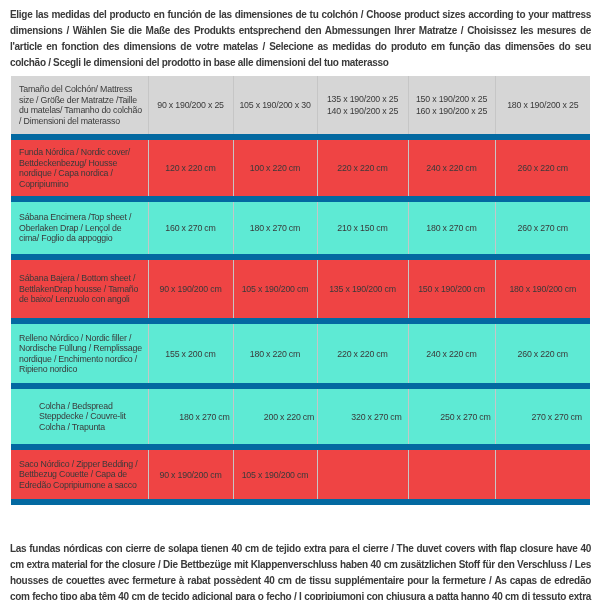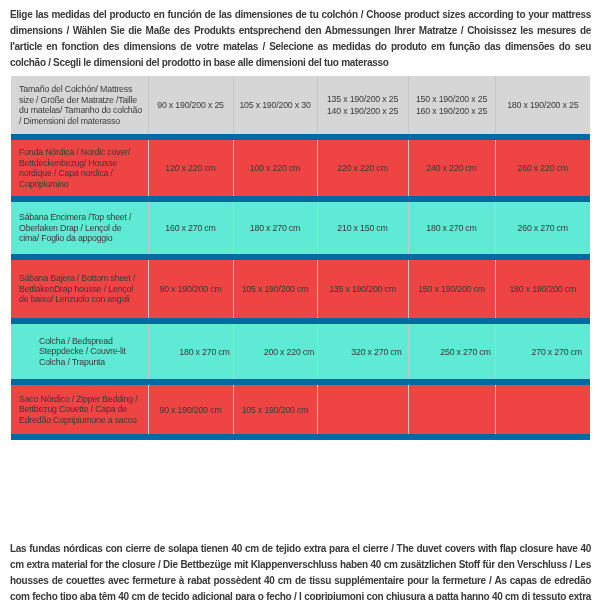--- a/index.html
+++ b/index.html
@@ -102,26 +102,34 @@
     </tr>
     <tr class="row-gray h55">
       <td class="lbl">Sábana Encimera /Top sheet / Oberlaken Drap / Lençol de cima/ Foglio da appoggio</td>
       <td class="val">160 x 270 cm</td>
       <td class="val">180 x 270 cm</td>
       <td class="val">210 x 150 cm</td>
       <td class="val">180 x 270 cm</td>
       <td class="val">260 x 270 cm</td>
     </tr>
     <tr class="row-light h61b">
-      <td class="lbl">Sábana Bajera / Bottom sheet / BettlakenDrap housse / Lençol de baixo/ Lenzuolo con angoli</td>
+      <td class="lbl">Sábana Bajera / Bottom sheet / BettlakenDrap housse / Tamaño de baixo/ Lenzuolo con angoli</td>
       <td class="val">90 x 190/200 cm</td>
       <td class="val">105 x 190/200 cm</td>
       <td class="val">135 x 190/200 cm</td>
       <td class="val">150 x 190/200 cm</td>
       <td class="val">180 x 190/200 cm</td>
+    </tr>
+    <tr class="row-gray h62">
+      <td class="lbl">Relleno Nórdico / Nordic filler / Nordische Füllung / Remplissage nordique / Enchimento nordico / Ripieno nordico</td>
+      <td class="val">155 x 200 cm</td>
+      <td class="val">180 x 220 cm</td>
+      <td class="val">220 x 220 cm</td>
+      <td class="val">240 x 220 cm</td>
+      <td class="val">260 x 220 cm</td>
     </tr>
     <tr class="row-gray h58">
       <td class="lbl">Colcha / Bedspread Steppdecke / Couvre-lit Colcha / Trapunta</td>
       <td class="val">180 x 270 cm</td>
       <td class="val">200 x 220 cm</td>
       <td class="val">320 x 270 cm</td>
       <td class="val">250 x 270 cm</td>
       <td class="val">270 x 270 cm</td>
     </tr>
     <tr class="row-light h52">

